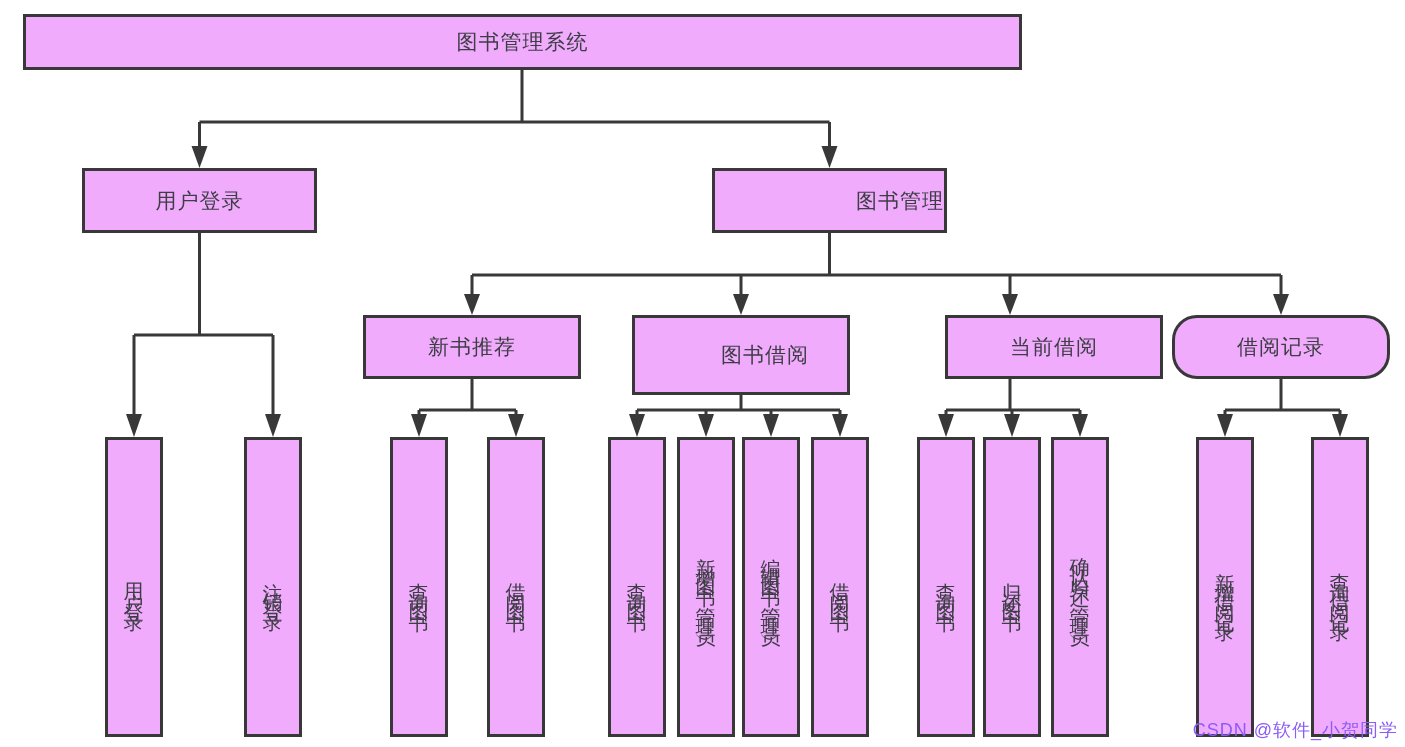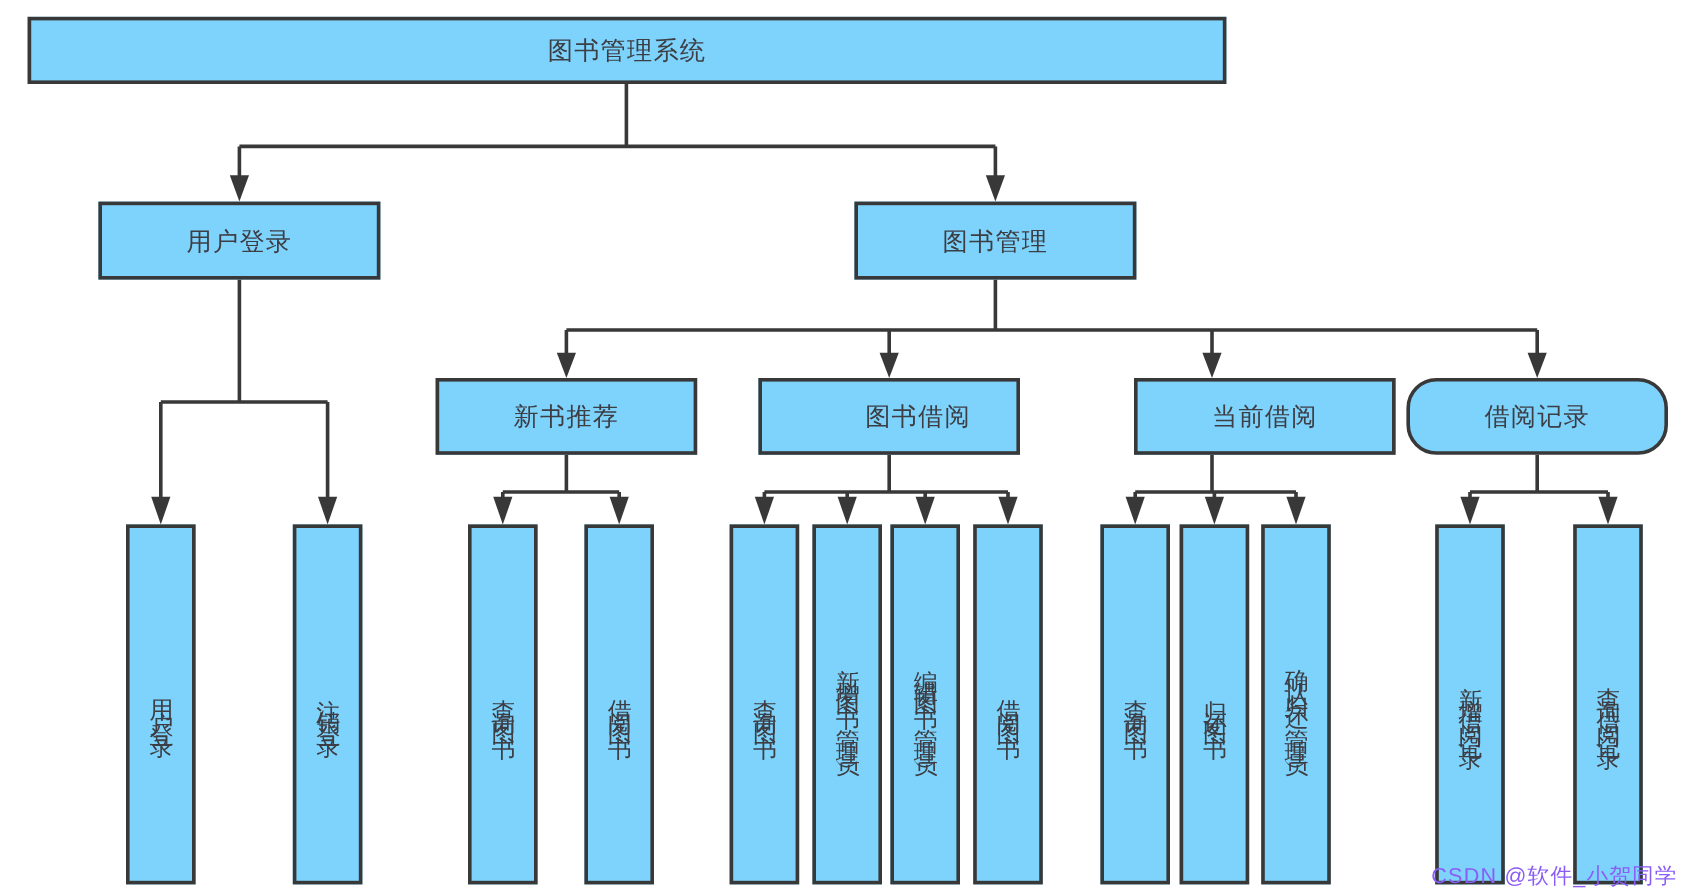--- a/index.html
+++ b/index.html
@@ -13,21 +13,21 @@
   }
   .connectors {
     position: absolute;
     left: 0; top: 0;
     width: 1405px; height: 747px;
   }
   .node {
     position: absolute;
     box-sizing: border-box;
     border: 3px solid #383838;
-    background: #7dd3fc;
+    background: #f0abfc;
     display: flex;
     align-items: center;
     justify-content: center;
     color: #3d3d44;
   }
   .node.h span {
     font-size: 21px;
     letter-spacing: 1px;
     white-space: nowrap;
   }
@@ -122,28 +122,28 @@
     </g>
   </svg>
 
   <div class="node h" style="left:23px; top:14px; width:999px; height:56px;">
     <span>图书管理系统</span>
   </div>
 
   <div class="node h" style="left:82px; top:168px; width:235px; height:65px;">
     <span>用户登录</span>
   </div>
-  <div class="node h" style="left:712px; top:168px; width:235px; height:65px;">
+  <div class="node h" style="left:712px; top:168px; width:235px; height:65px;justify-content:flex-end;">
     <span>图书管理</span>
   </div>
 
   <div class="node h" style="left:363px; top:315px; width:218px; height:64px;">
     <span>新书推荐</span>
   </div>
-  <div class="node h" style="left:632px; top:315px; width:218px; height:64px;padding-left:48px;">
+  <div class="node h" style="left:632px; top:315px; width:218px; height:80px;padding-left:48px;">
     <span>图书借阅</span>
   </div>
   <div class="node h" style="left:901px; top:315px; width:218px; height:64px;margin-left:44px;">
     <span>当前借阅</span>
   </div>
   <div class="node h" style="left:1172px; top:315px; width:218px; height:64px;border-radius:25px;">
     <span>借阅记录</span>
   </div>
 
   <div class="node leaf" style="left:105px;">

